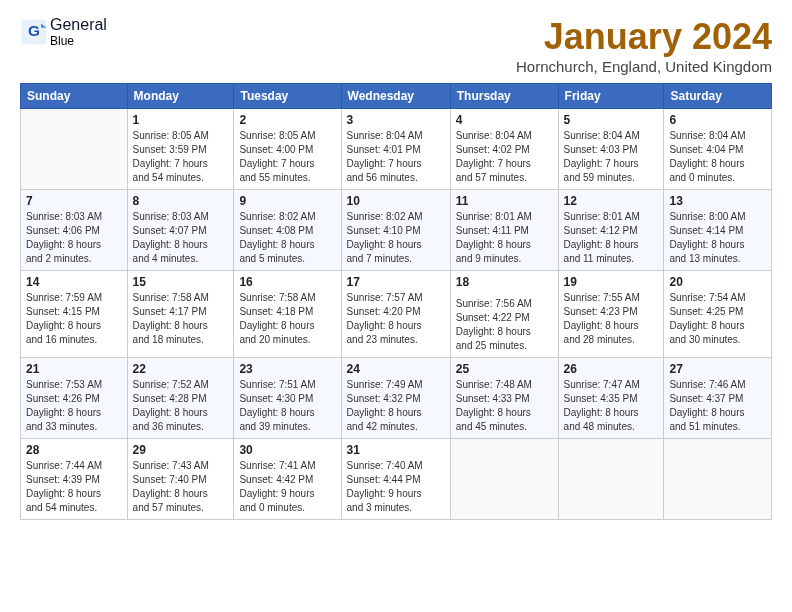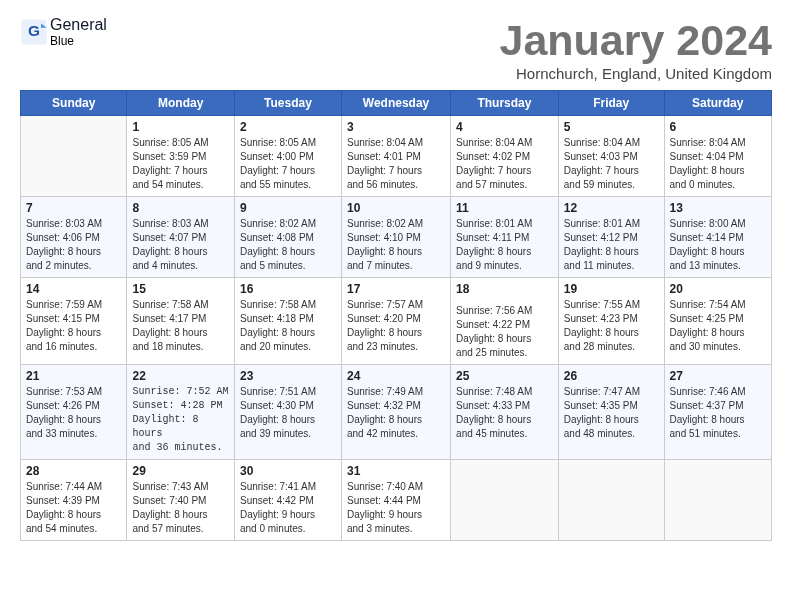--- a/index.html
+++ b/index.html
@@ -27,40 +27,40 @@
     }
     .logo-icon {
       width: 28px;
       height: 28px;
       margin-right: 2px;
     }
     .title-block {
       text-align: right;
     }
     .cal-title {
-      font-size: 43px;
+      font-size: 36px;
       font-weight: bold;
-      color: #737373;
+      color: #a16207;
     }
     .cal-subtitle {
       font-size: 15px;
       color: #444;
     }
     table {
       width: 100%;
       border-collapse: collapse;
       font-size: 11px;
     }
     thead tr th {
       background: #3a6bbf;
       color: #fff;
       font-weight: bold;
       font-size: 12px;
       padding: 5px 6px;
-      text-align: center;
+      text-align: left;
       border: 1px solid #2a5aaf;
     }
     tbody tr td {
       border: 1px solid #ccc;
       vertical-align: top;
       padding: 4px 5px;
       height: 80px;
       width: 113px;
       font-size: 10.5px;
       color: #333;
@@ -270,21 +270,21 @@
         <tr>
           <td>
             <span class="day-num">21</span>
             <div class="cell-text" style="white-space: pre-line;">Sunrise: 7:53 AM
 Sunset: 4:26 PM
 Daylight: 8 hours
 and 33 minutes.</div>
           </td>
           <td>
             <span class="day-num">22</span>
-            <div class="cell-text" style="white-space: pre-line; font-family: Liberation Mono, monospace;">Sunrise: 7:52 AM
+            <div class="cell-text" style="white-space: pre-line;">Sunrise: 7:52 AM
 Sunset: 4:28 PM
 Daylight: 8 hours
 and 36 minutes.</div>
           </td>
           <td>
             <span class="day-num">23</span>
             <div class="cell-text" style="white-space: pre-line;">Sunrise: 7:51 AM
 Sunset: 4:30 PM
 Daylight: 8 hours
 and 39 minutes.</div>

